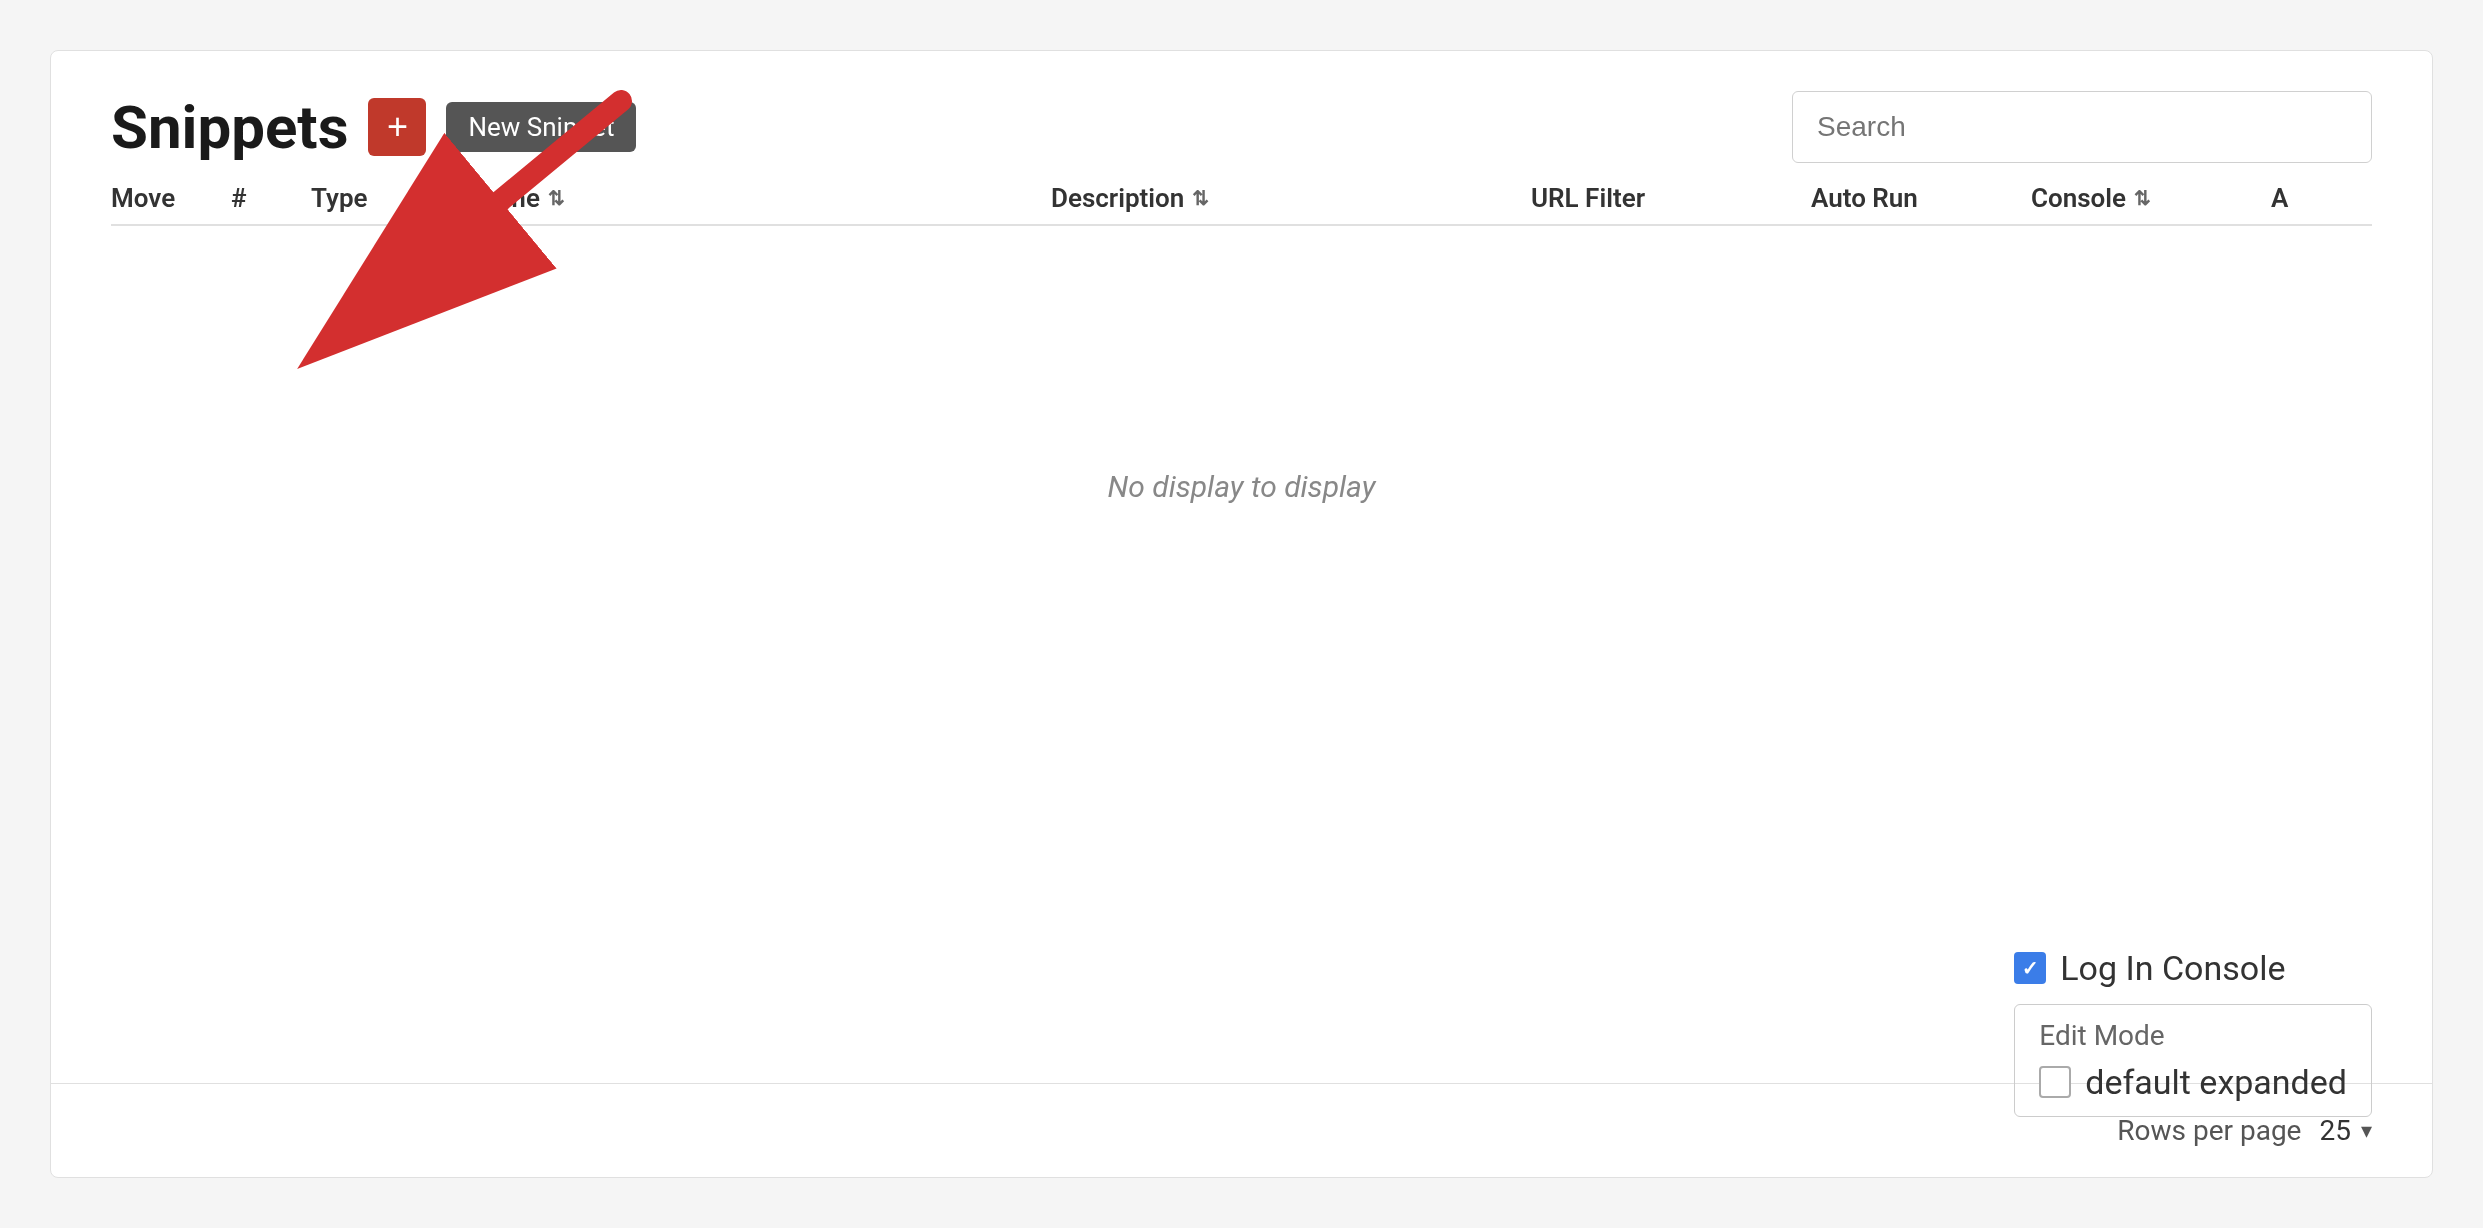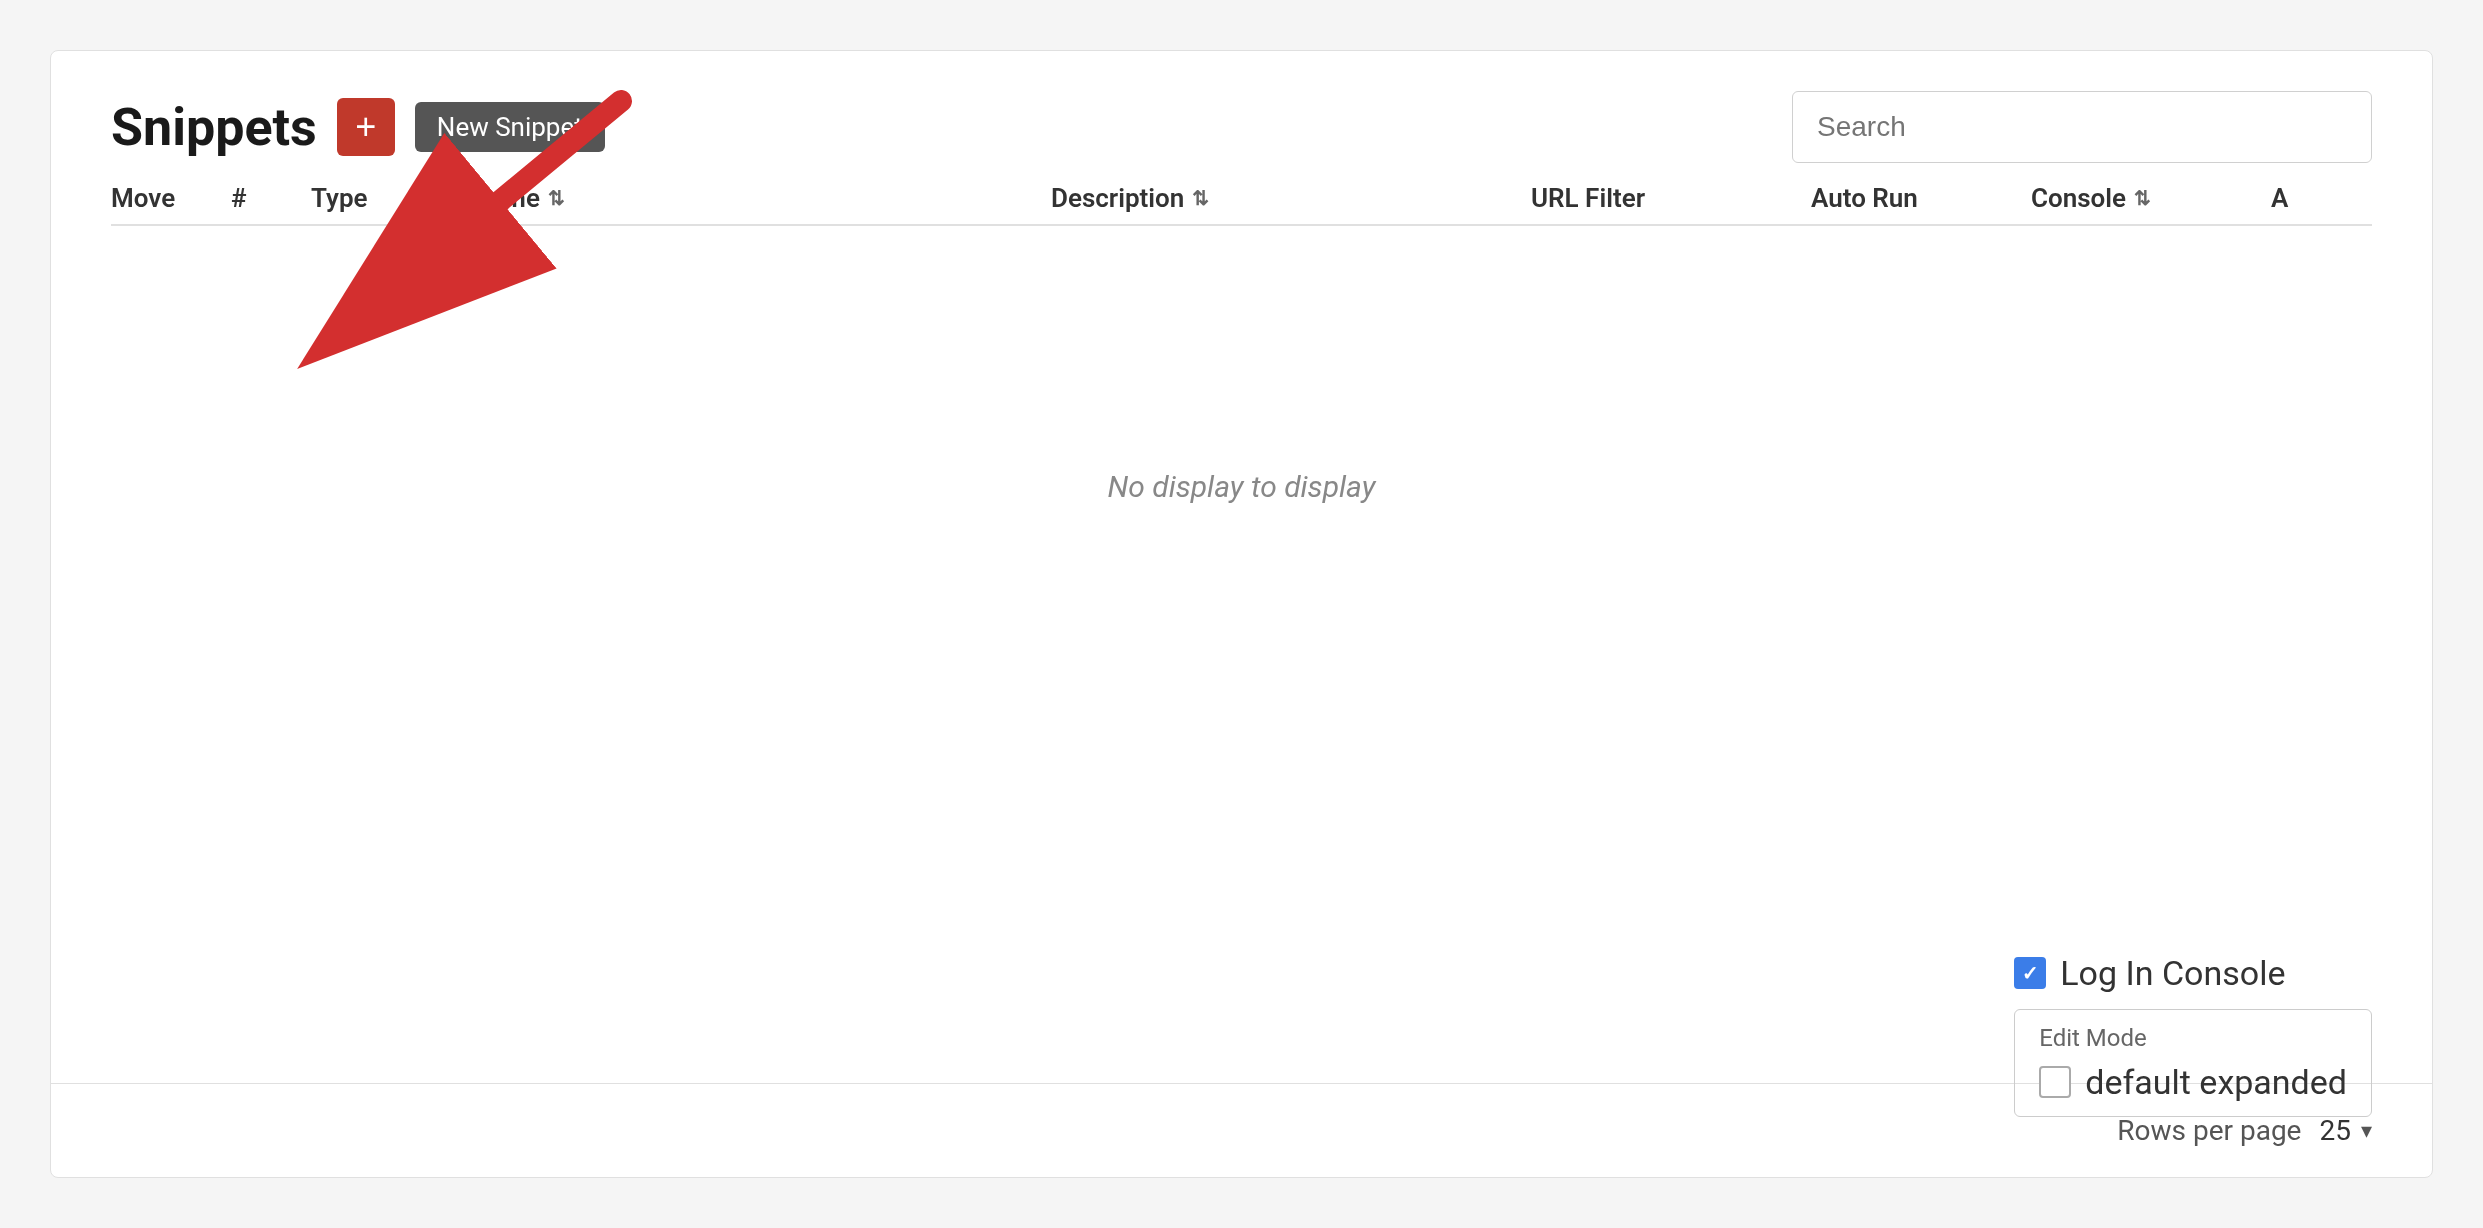--- a/index.html
+++ b/index.html
@@ -39,21 +39,21 @@
     }
 
     .header-left {
       display: flex;
       align-items: center;
       gap: 20px;
       position: relative;
     }
 
     .page-title {
-      font-size: 52px;
+      font-size: 60px;
       font-weight: 700;
       color: #1a1a1a;
     }
 
     .add-button {
       width: 58px;
       height: 58px;
       background: #c0392b;
       border-radius: 6px;
       display: flex;
@@ -229,21 +229,21 @@
       color: #333;
     }
 
     .edit-mode-section {
       border: 1px solid #ccc;
       border-radius: 6px;
       padding: 14px 24px;
     }
 
     .edit-mode-title {
-      font-size: 24px;
+      font-size: 28px;
       color: #666;
       margin-bottom: 10px;
     }
 
     
     .arrow-annotation {
       position: absolute;
       top: 30px;
       left: 220px;
       pointer-events: none;

